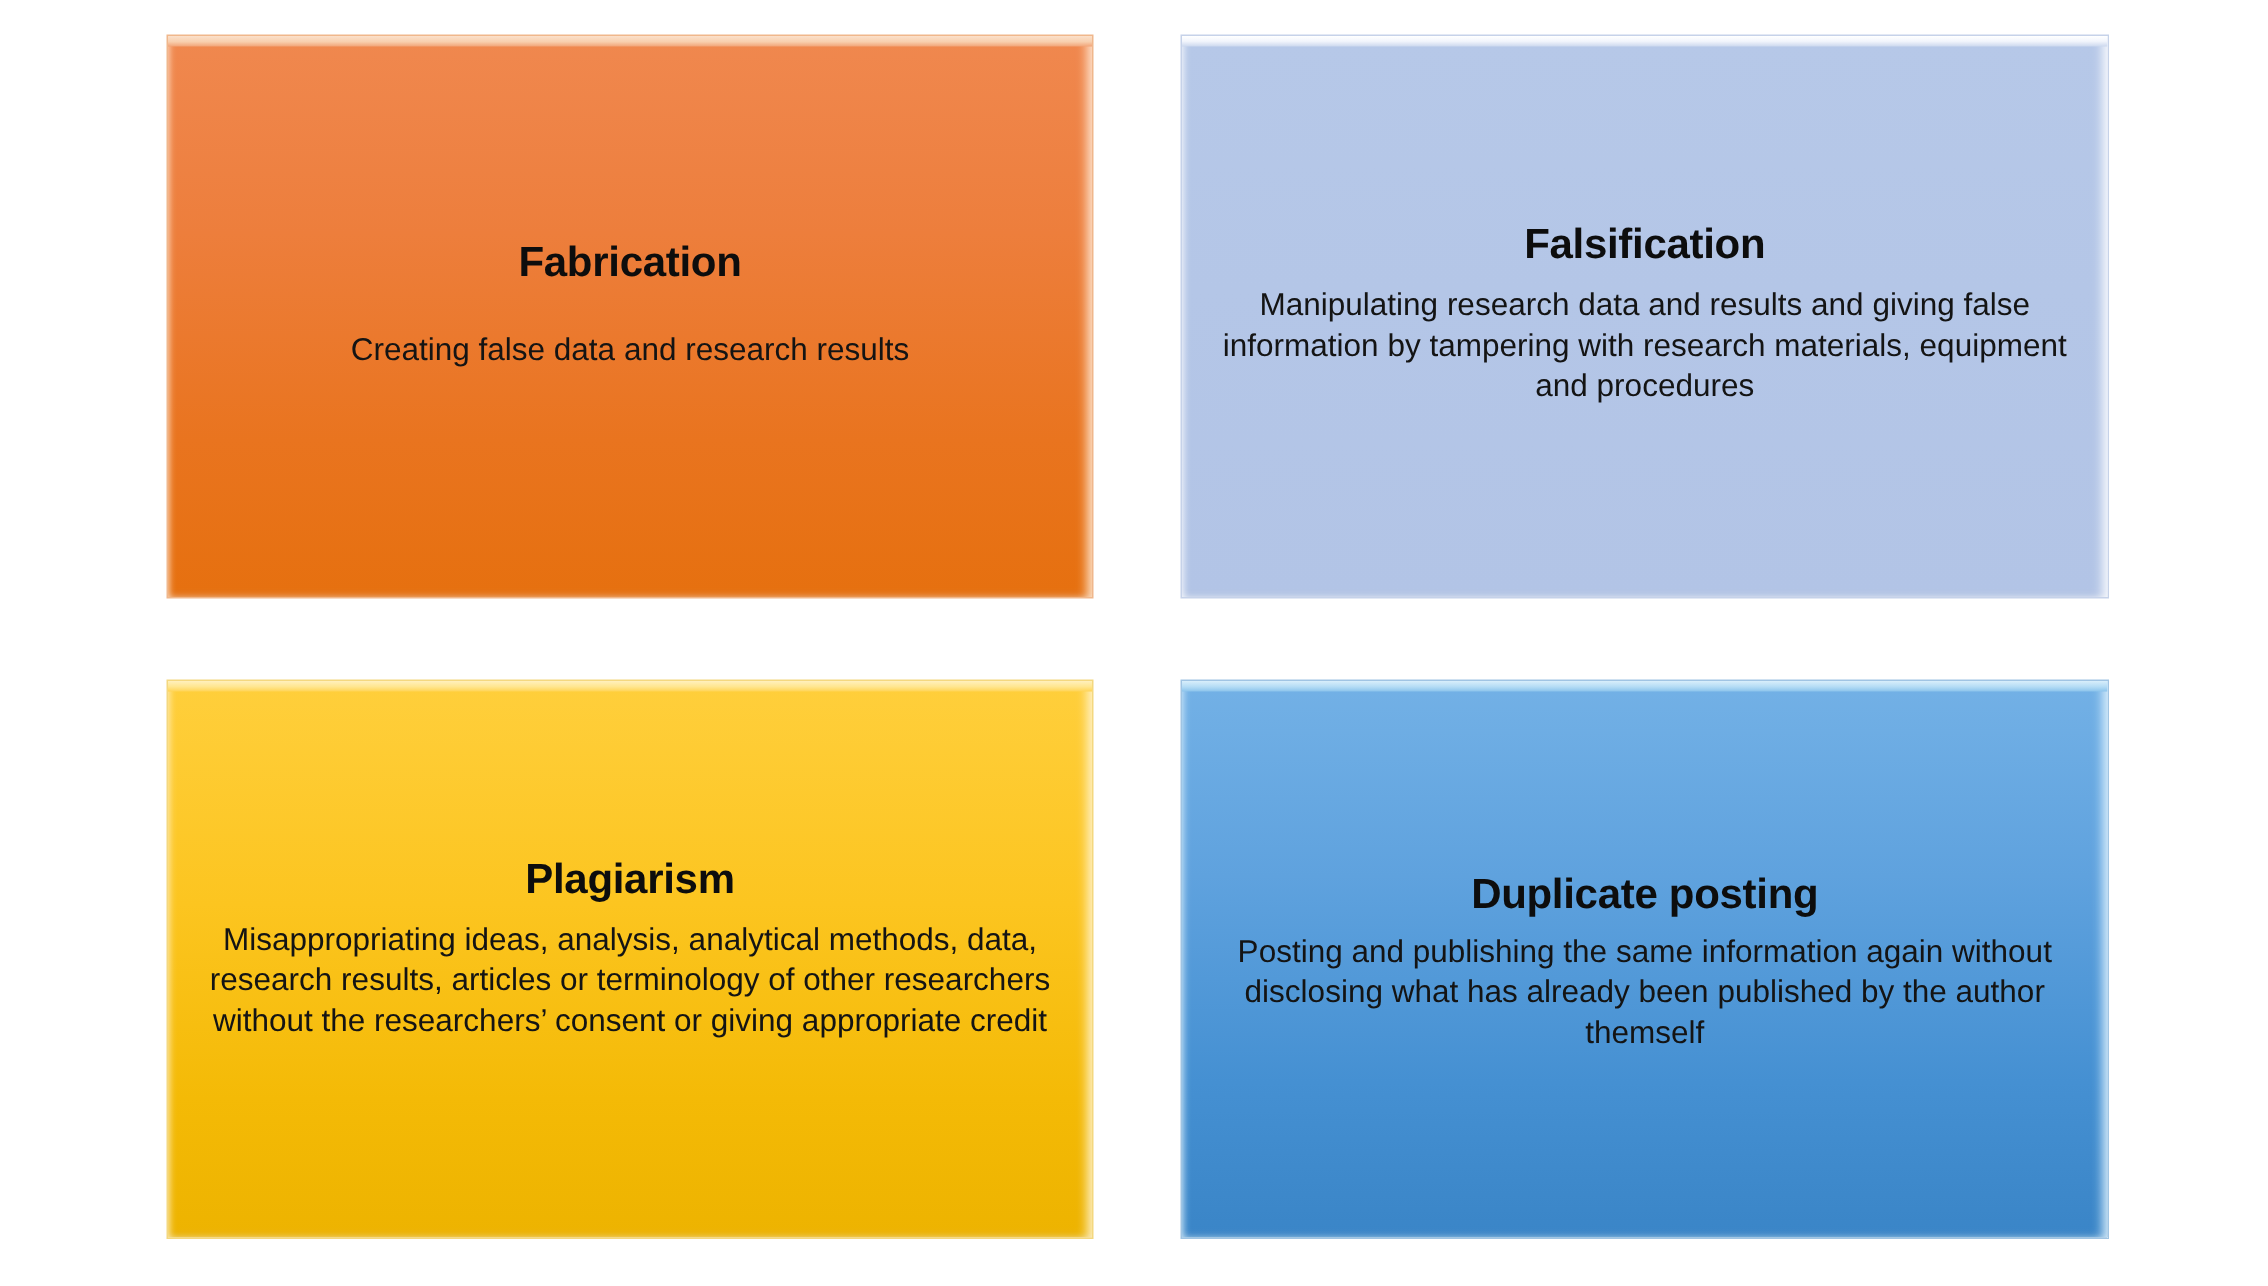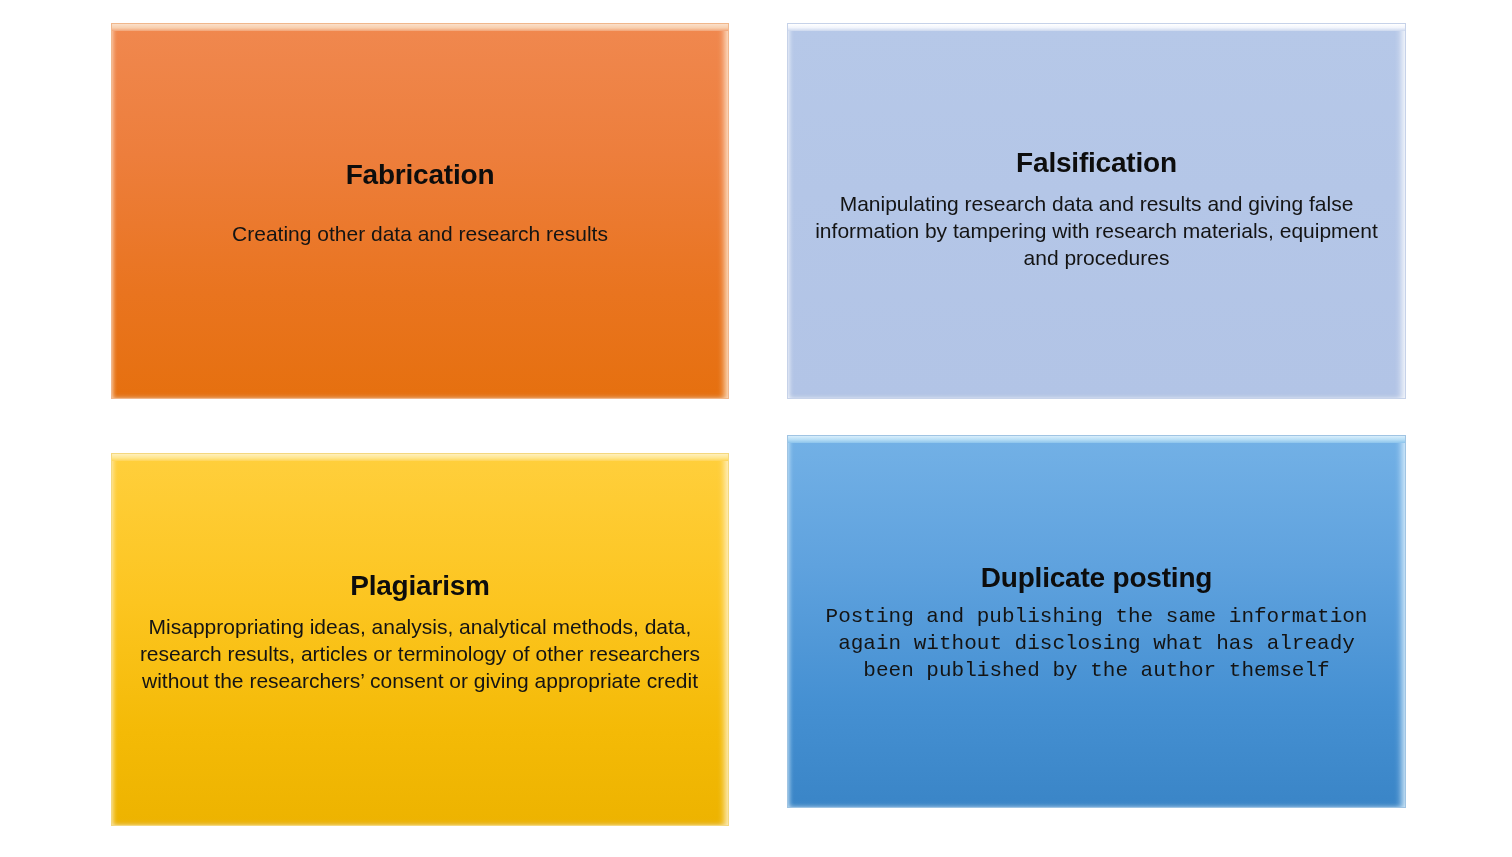--- a/index.html
+++ b/index.html
@@ -136,51 +136,51 @@
       inset 3px 0 5px -2px rgba(255,242,200,0.9),
       inset -5px 0 7px -2px rgba(255,246,215,0.95),
       inset 0 -3px 4px -2px rgba(170,125,0,0.18);
   }
   #card-plagiarism .card-body { padding-top: 115px; }
   #card-plagiarism .card-desc { margin-top: 12px; }
 
   
   #card-duplicate {
     left: 788px;
-    top: 436px;
+    top: 454px;
     width: 617px;
     height: 371px;
     background: linear-gradient(to bottom, #73B1E6 0%, #5FA2DE 35%, #4590D2 72%, #3A85C7 100%);
     box-shadow: 0 0 0 1px rgba(66,138,200,0.5);
   }
   #card-duplicate::before {
     background: linear-gradient(to bottom, #D8EEFB 0%, #B4DCF5 55%, #8CC4EC 100%);
   }
   #card-duplicate::after {
     box-shadow:
       inset 3px 0 5px -2px rgba(215,238,252,0.9),
       inset -5px 0 7px -2px rgba(228,244,254,0.95),
       inset 0 -3px 4px -2px rgba(30,90,150,0.18);
   }
   #card-duplicate .card-body { padding-top: 125px; }
-  #card-duplicate .card-desc { margin-top: 10px; font-family: Liberation Mono, monospace; }
+  #card-duplicate .card-desc { margin-top: 10px; }
 
   .desc-w-wide  { width: 572px; margin-left: auto; margin-right: auto; }
   .desc-w-med   { width: 566px; margin-left: auto; margin-right: auto; }
   .desc-w-full  { width: 596px; margin-left: auto; margin-right: auto; }
 </style>
 </head>
 <body>
 
 <div class="slide">
 
   <div class="card" id="card-fabrication">
     <div class="card-body">
       <div class="card-title">Fabrication</div>
-      <div class="card-desc desc-w-wide">Creating other data and research results</div>
+      <div class="card-desc desc-w-wide">Creating false data and research results</div>
     </div>
   </div>
 
   <div class="card" id="card-plagiarism">
     <div class="card-body">
       <div class="card-title">Plagiarism</div>
       <div class="card-desc desc-w-full">Misappropriating ideas, analysis, analytical methods, data, research results, articles or terminology of other researchers without the researchers’ consent or giving appropriate credit</div>
     </div>
   </div>
 

